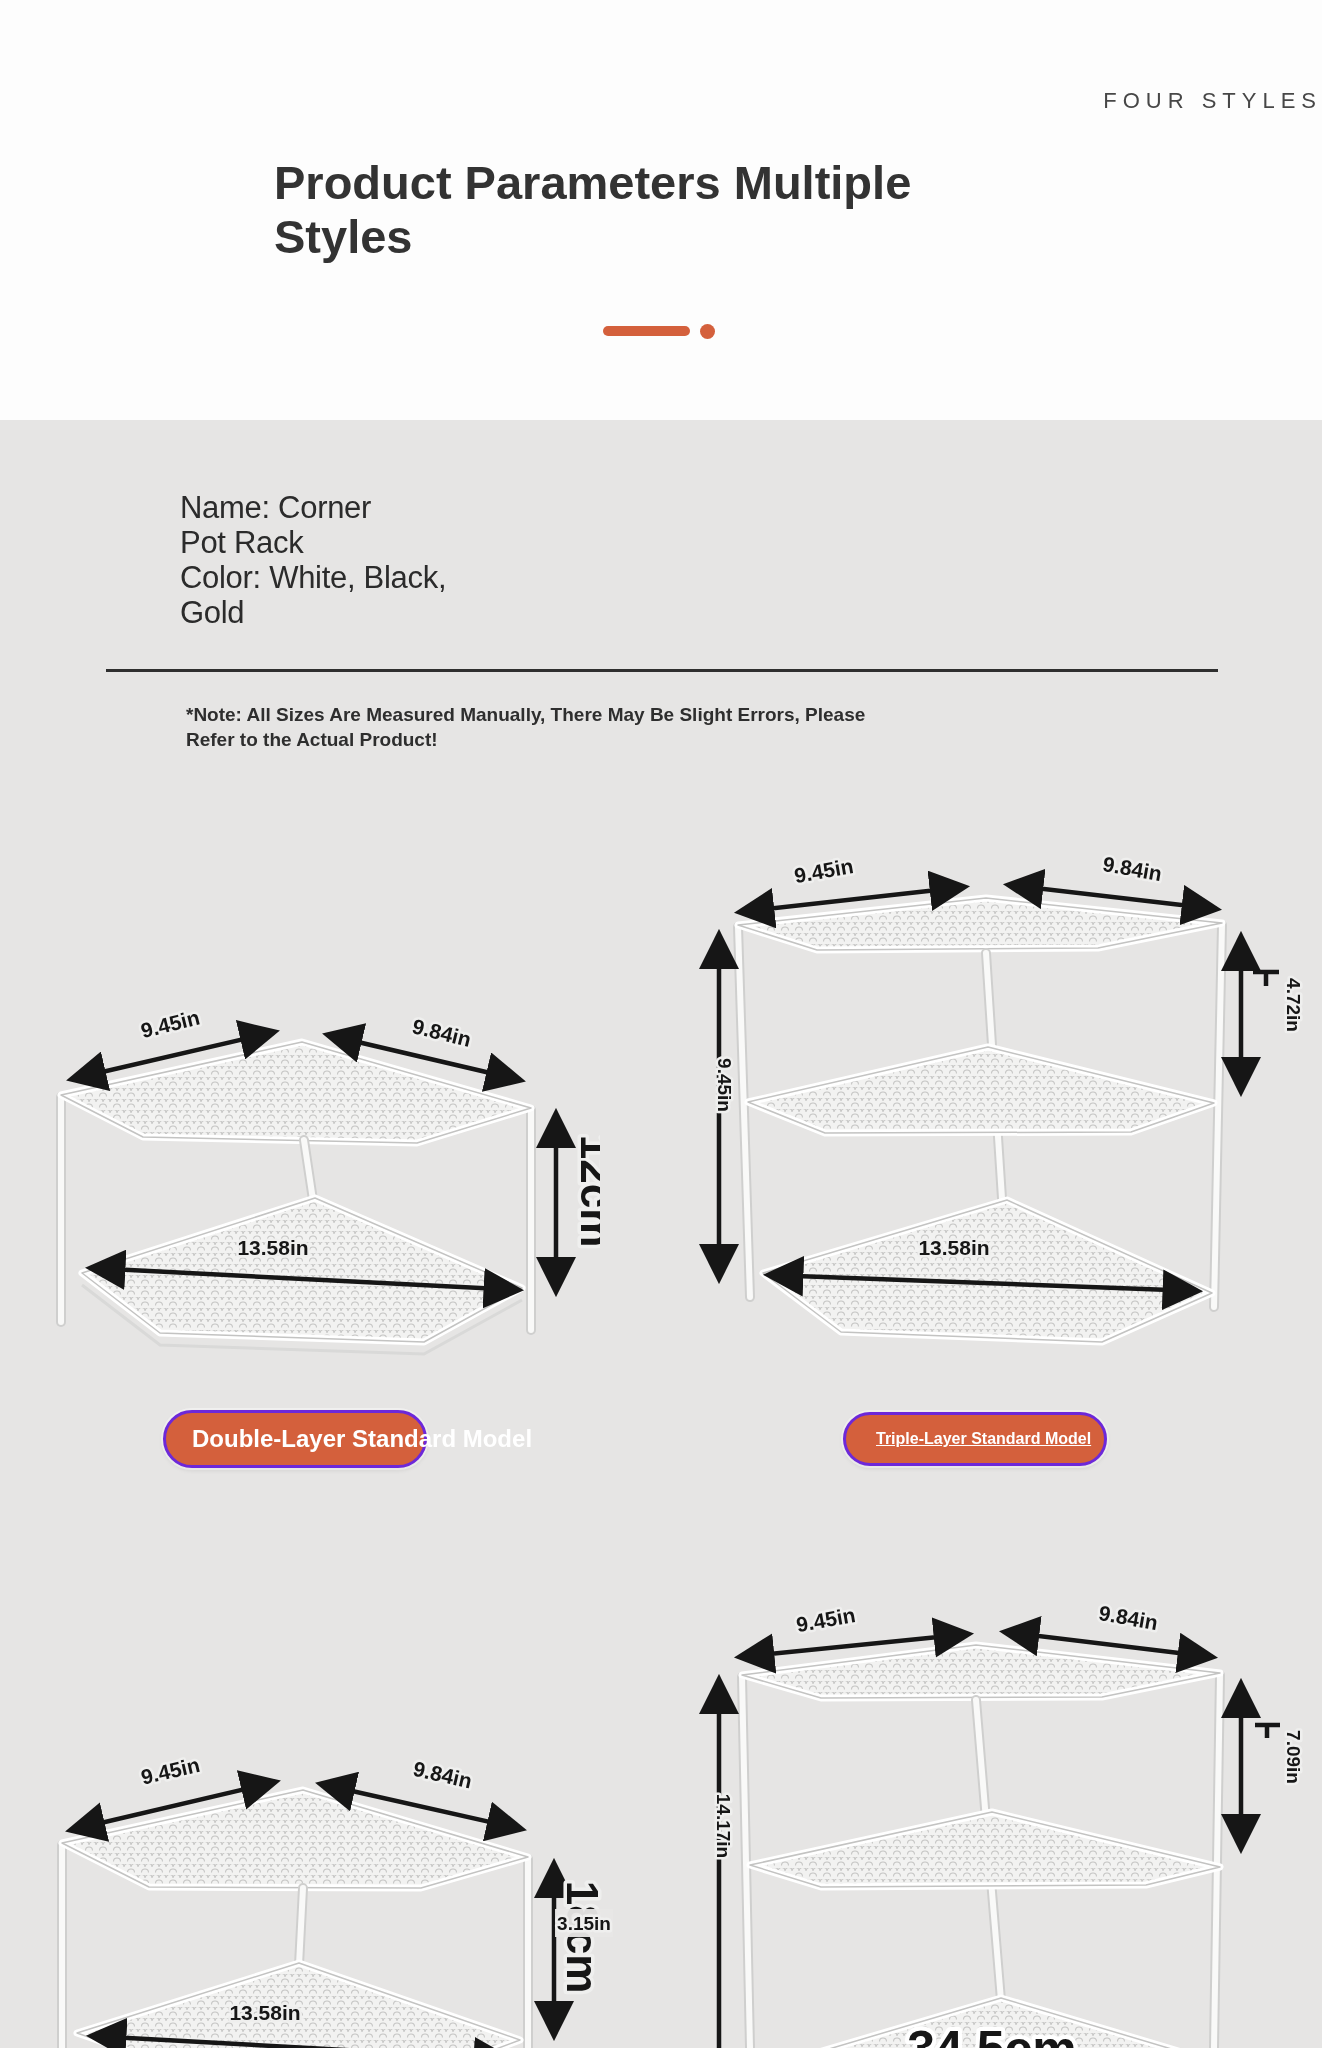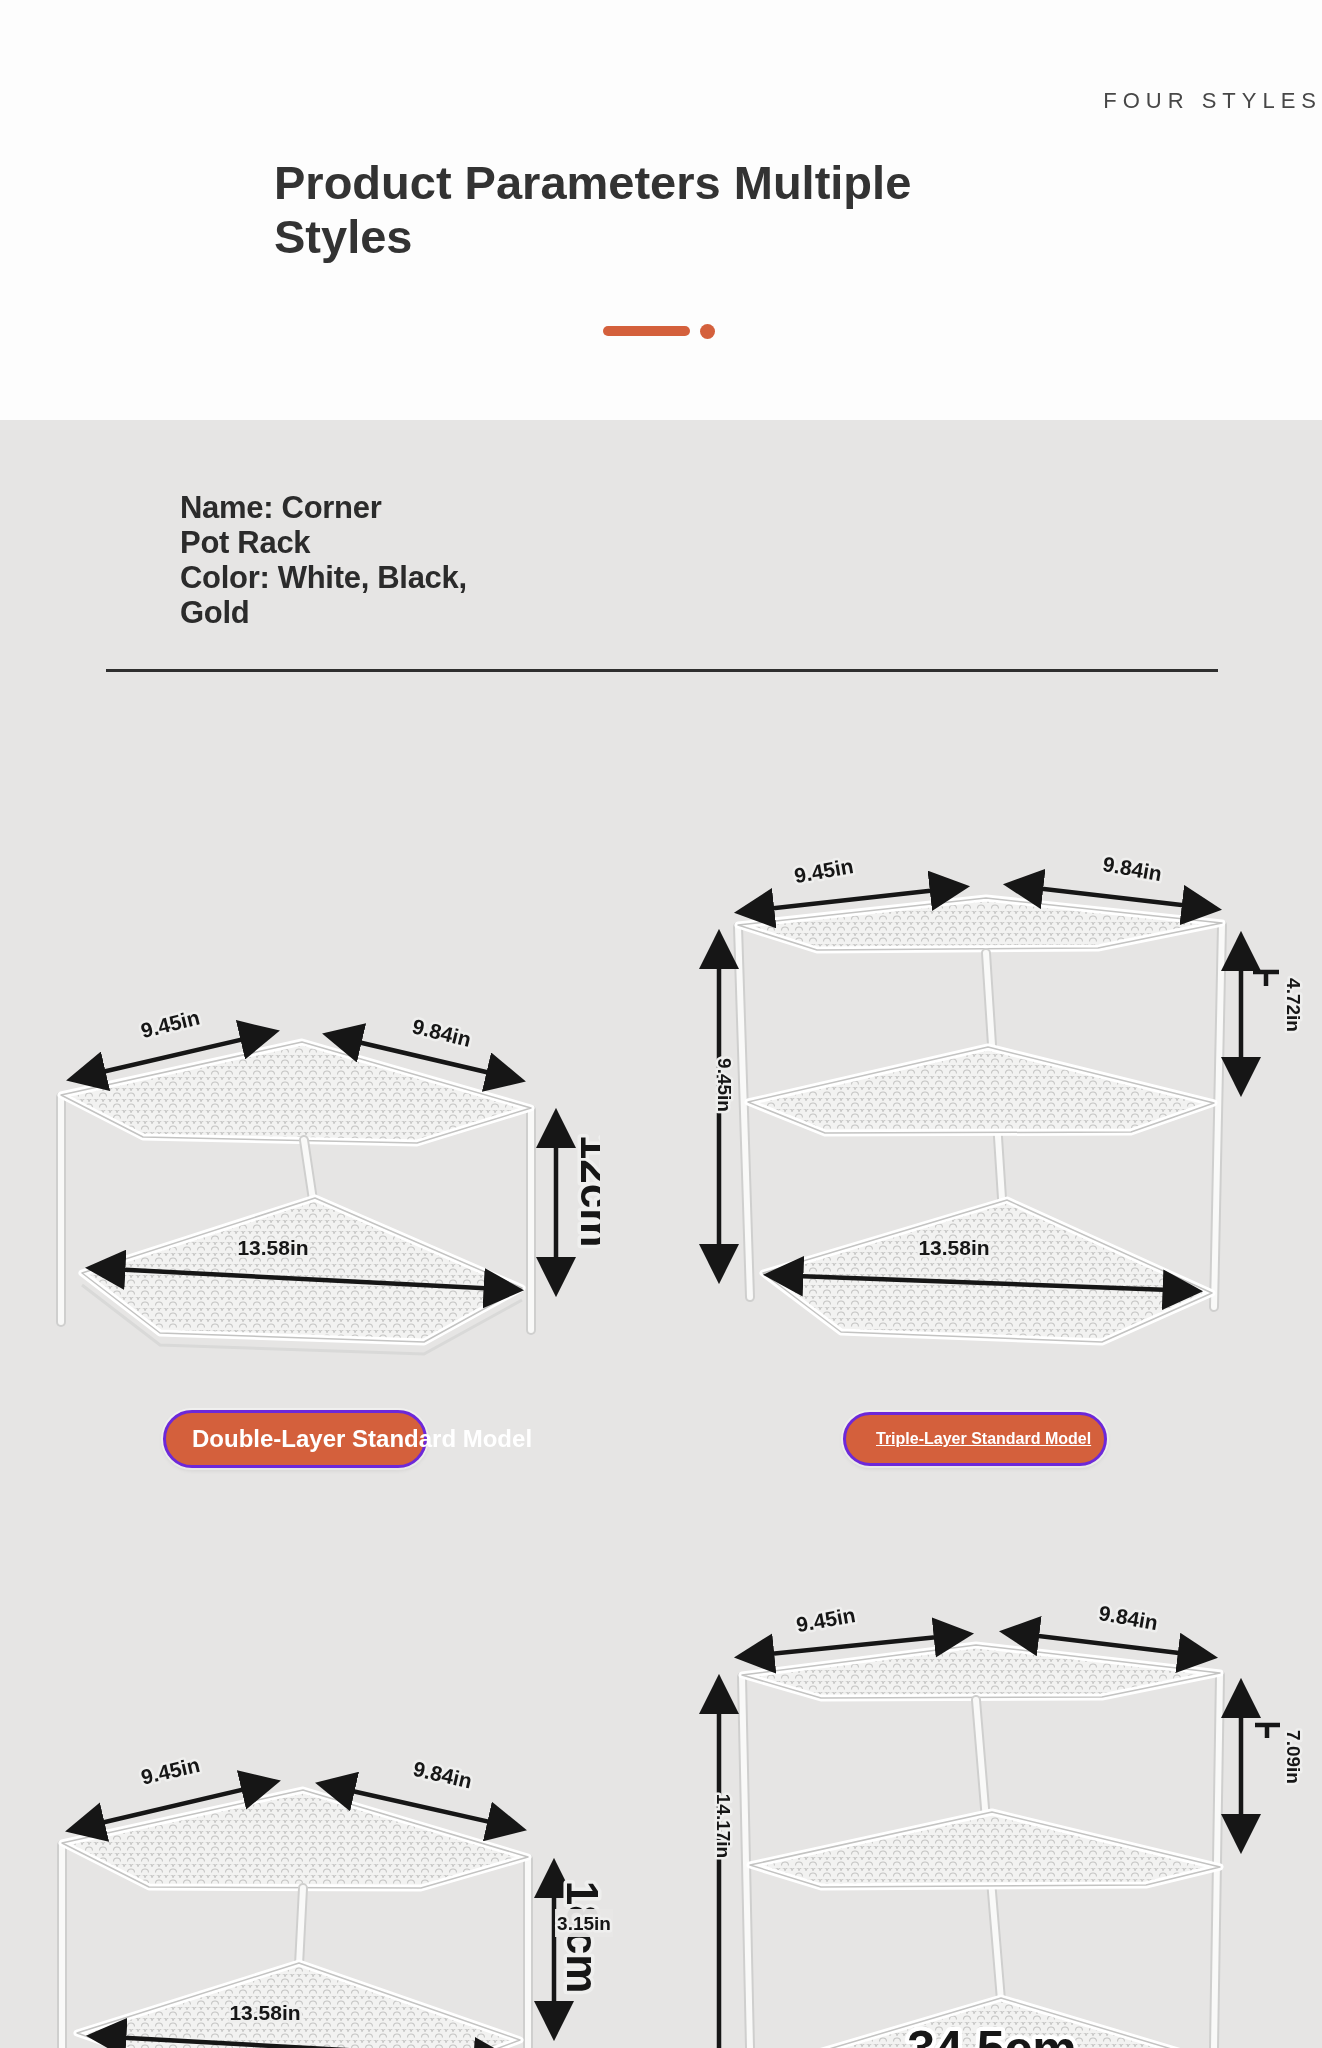--- a/index.html
+++ b/index.html
@@ -28,21 +28,21 @@
   }
   .divider-dot{
     position:absolute;left:700px;top:324px;width:15px;height:15px;
     border-radius:50%;background:var(--accent);
   }
   .gray-section{
     position:absolute;left:0;top:420px;width:1322px;height:1628px;
     background:var(--section-bg);
   }
   .spec{
-    position:absolute;white-space:pre-line;font-weight:bold;
+    position:absolute;white-space:pre-line;font-weight:normal;
     font-size:31px;line-height:35px;color:#2b2b2b;letter-spacing:-0.3px;
   }
   .spec-left{left:180px;top:70px;width:420px;}
   .spec-right{left:768px;top:72px;width:360px;}
   .rule{
     position:absolute;left:106px;top:249px;width:1112px;height:3px;
     background:#2f2f2f;
   }
   .note{
     position:absolute;left:186px;top:282px;width:760px;white-space:pre-line;
@@ -84,20 +84,22 @@
   <div class="divider-bar"></div>
   <div class="divider-dot"></div>
 
   <div class="gray-section">
 
     <div class="spec spec-left">Name: Corner
 Pot Rack
 Color: White, Black,
 Gold</div>
     <div class="rule"></div>
+    <div class="note">*Note: All Sizes Are Measured Manually, There May Be Slight Errors, Please
+Refer to the Actual Product!</div>
 
     <svg class="fig" style="left:40px;top:580px" width="560" height="360" viewBox="0 0 560 360">
       <defs>
         <pattern id="mA" width="14" height="11" patternUnits="userSpaceOnUse">
           <rect width="14" height="11" fill="#f2f2f1"></rect>
           <path d="M0,3 a3.5,3.5 0 0 1 7,0 M7,3 a3.5,3.5 0 0 1 7,0 M3.5,8.5 a3.5,3.5 0 0 1 7,0" fill="none" stroke="#c6c6c5" stroke-width="1.1"></path>
         </pattern>
         <marker id="arA" viewBox="0 0 10 10" markerWidth="9" markerHeight="9" refX="8.5" refY="5" orient="auto-start-reverse">
             <path d="M0,0 L10,5 L0,10 Z" fill="#161616"></path>
           </marker>

